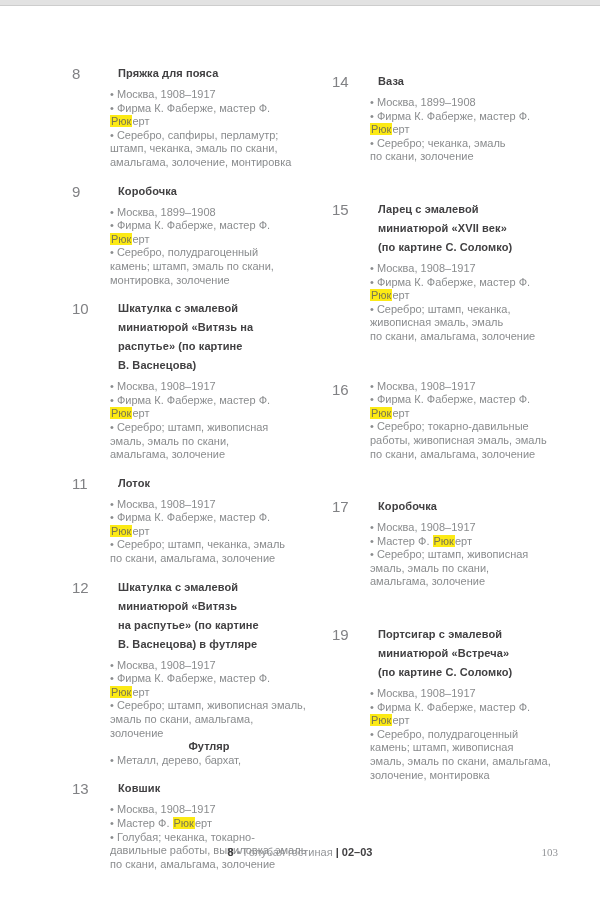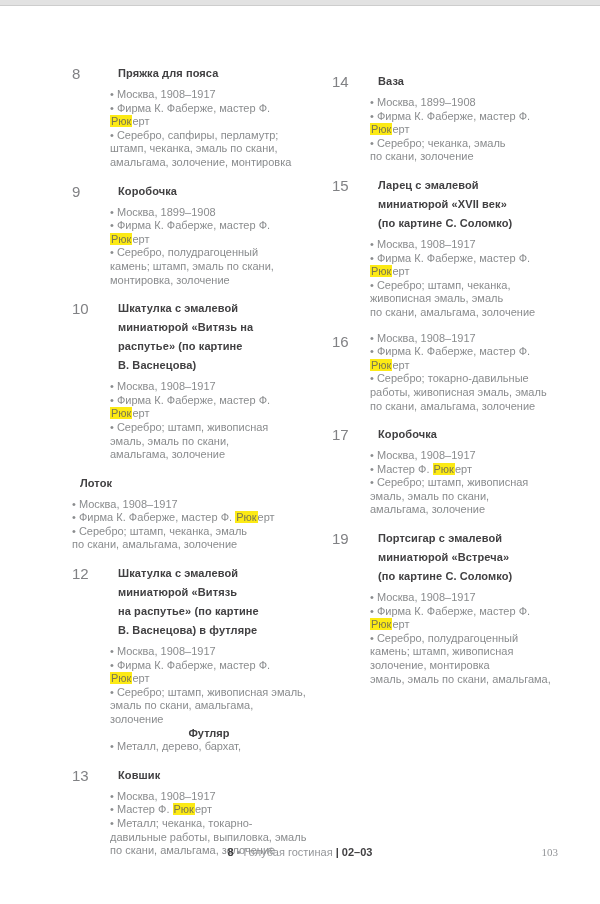--- a/index.html
+++ b/index.html
@@ -19,21 +19,21 @@
     position:absolute;top:6px;left:0;right:0;bottom:0;
     background:#fff;
   }
   .content{
     display:flex;
     padding:58px 0 0 72px;
     gap:24px;
   }
   .col{display:flex;flex-direction:column;}
   .col-left{width:236px;}
-  .col-right{width:228px;padding-top:8px;}
+  .col-right{width:228px;padding-top:8px;gap:24px;}
   .entry{
     display:flex;
     margin-bottom:12px;
   }
   .num{
     width:38px;
     flex:0 0 38px;
     font-size:15px;
     line-height:19px;
     color:#808184;
@@ -127,20 +127,21 @@
             <div>
               <div class="dline">• Москва, 1908–1917</div>
               <div class="dline">• Фирма К. Фаберже, мастер Ф. <span class="hl">Рюк</span>ерт</div>
               <div class="dline">• Серебро; штамп, живописная</div>
               <div class="dline">эмаль, эмаль по скани,</div>
               <div class="dline">амальгама, золочение</div>
             </div>
           </div>
         </div>
         <div class="entry">
+          <div class="num">11</div>
           <div class="ebody">
             <h3 class="title">Лоток</h3>
             <div>
               <div class="dline">• Москва, 1908–1917</div>
               <div class="dline">• Фирма К. Фаберже, мастер Ф. <span class="hl">Рюк</span>ерт</div>
               <div class="dline">• Серебро; штамп, чеканка, эмаль</div>
               <div class="dline">по скани, амальгама, золочение</div>
             </div>
           </div>
         </div>
@@ -161,21 +162,21 @@
             </div>
           </div>
         </div>
         <div class="entry">
           <div class="num">13</div>
           <div class="ebody">
             <h3 class="title">Ковшик</h3>
             <div>
               <div class="dline">• Москва, 1908–1917</div>
               <div class="dline">• Мастер Ф. <span class="hl">Рюк</span>ерт</div>
-              <div class="dline">• Металл; чеканка, токарно-</div>
+              <div class="dline">• Голубая; чеканка, токарно-</div>
               <div class="dline">давильные работы, выпиловка, эмаль</div>
               <div class="dline">по скани, амальгама, золочение</div>
             </div>
           </div>
         </div>
       </div>
     <div class="col col-right" id="col-right">
         <div class="entry">
           <div class="num">14</div>
           <div class="ebody">
@@ -232,22 +233,22 @@
           <div class="num">19</div>
           <div class="ebody">
             <h3 class="title">Портсигар с эмалевой
 миниатюрой «Встреча»
 (по картине С. Соломко)</h3>
             <div>
               <div class="dline">• Москва, 1908–1917</div>
               <div class="dline">• Фирма К. Фаберже, мастер Ф. <span class="hl">Рюк</span>ерт</div>
               <div class="dline">• Серебро, полудрагоценный</div>
               <div class="dline">камень; штамп, живописная</div>
+              <div class="dline">эмаль, эмаль по скани, амальгама,</div>
               <div class="dline">золочение, монтировка</div>
-              <div class="dline">эмаль, эмаль по скани, амальгама,</div>
             </div>
           </div>
         </div>
       </div>
   </div>
 
   <div class="footer">
     <div class="footer-center"><span class="b">8</span><span> • Голубая гостиная </span><span class="b">| 02–03</span></div>
     <div class="footer-page">103</div>
   </div>

